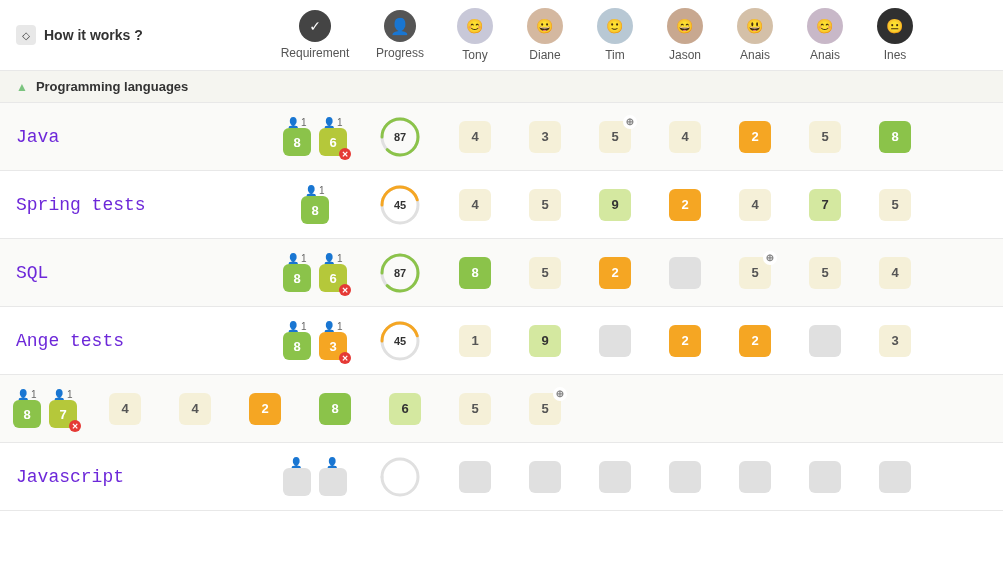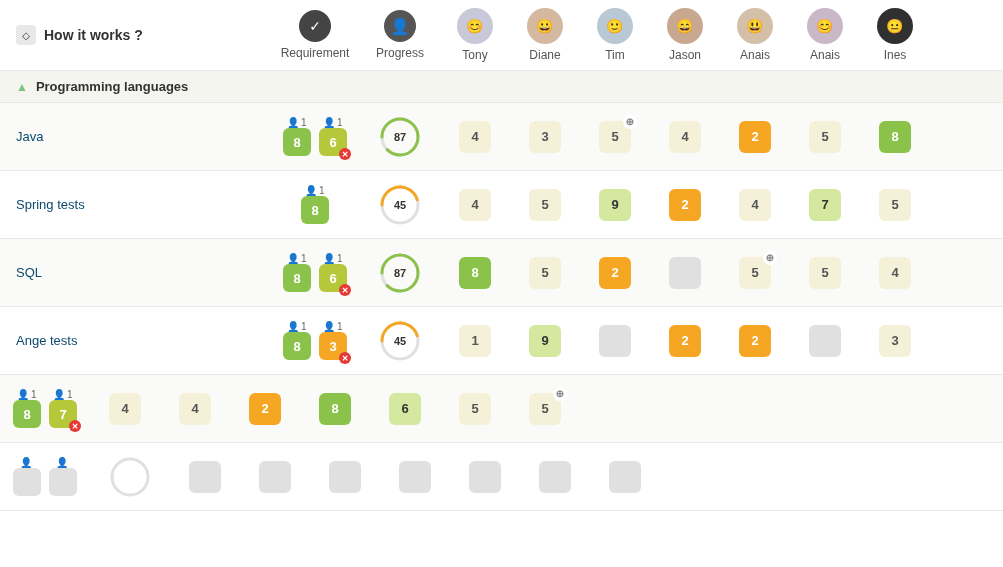--- a/index.html
+++ b/index.html
@@ -116,22 +116,23 @@
       display: flex;
       align-items: center;
       border-bottom: 1px solid #e8e8e8;
       background: #fff;
       min-height: 68px;
     }
     .data-row:nth-child(odd) { background: #fafaf8; }
     .row-label-cell {
       width: 270px; min-width: 270px;
       padding: 0 16px;
-      font-size: 13px;
-      color: #0c4a6e;
+      font-size: 18px;
+      color: #6d28d9;
+      font-family: Liberation Mono, monospace;
     }
     
     .req-cell {
       width: 90px; min-width: 90px;
       display: flex;
       align-items: center;
       justify-content: center;
       gap: 4px;
     }
     .req-badge-group {
@@ -620,20 +621,21 @@
       </div>
         </div>
         <div class="person-cell">
           <div class="score-badge score-cream" style="position:relative;">
         5
         <div class="plus-badge">⊕</div>
       </div>
         </div>
       </div>
       <div class="data-row">
+        <div class="row-label-cell">Javascript</div>
         <div class="req-cell">
           <div class="req-badge-group">
       <div class="req-count-label">
         <span style="color:#ccc">👤</span>
       </div>
       <div class="req-badge badge-gray" style="width:28px;height:28px;background:#e0e0e0;"></div>
           </div>
           <div class="req-badge-group" style="margin-left: 4px;">
       <div class="req-count-label">
         <span style="color:#ccc">👤</span>

